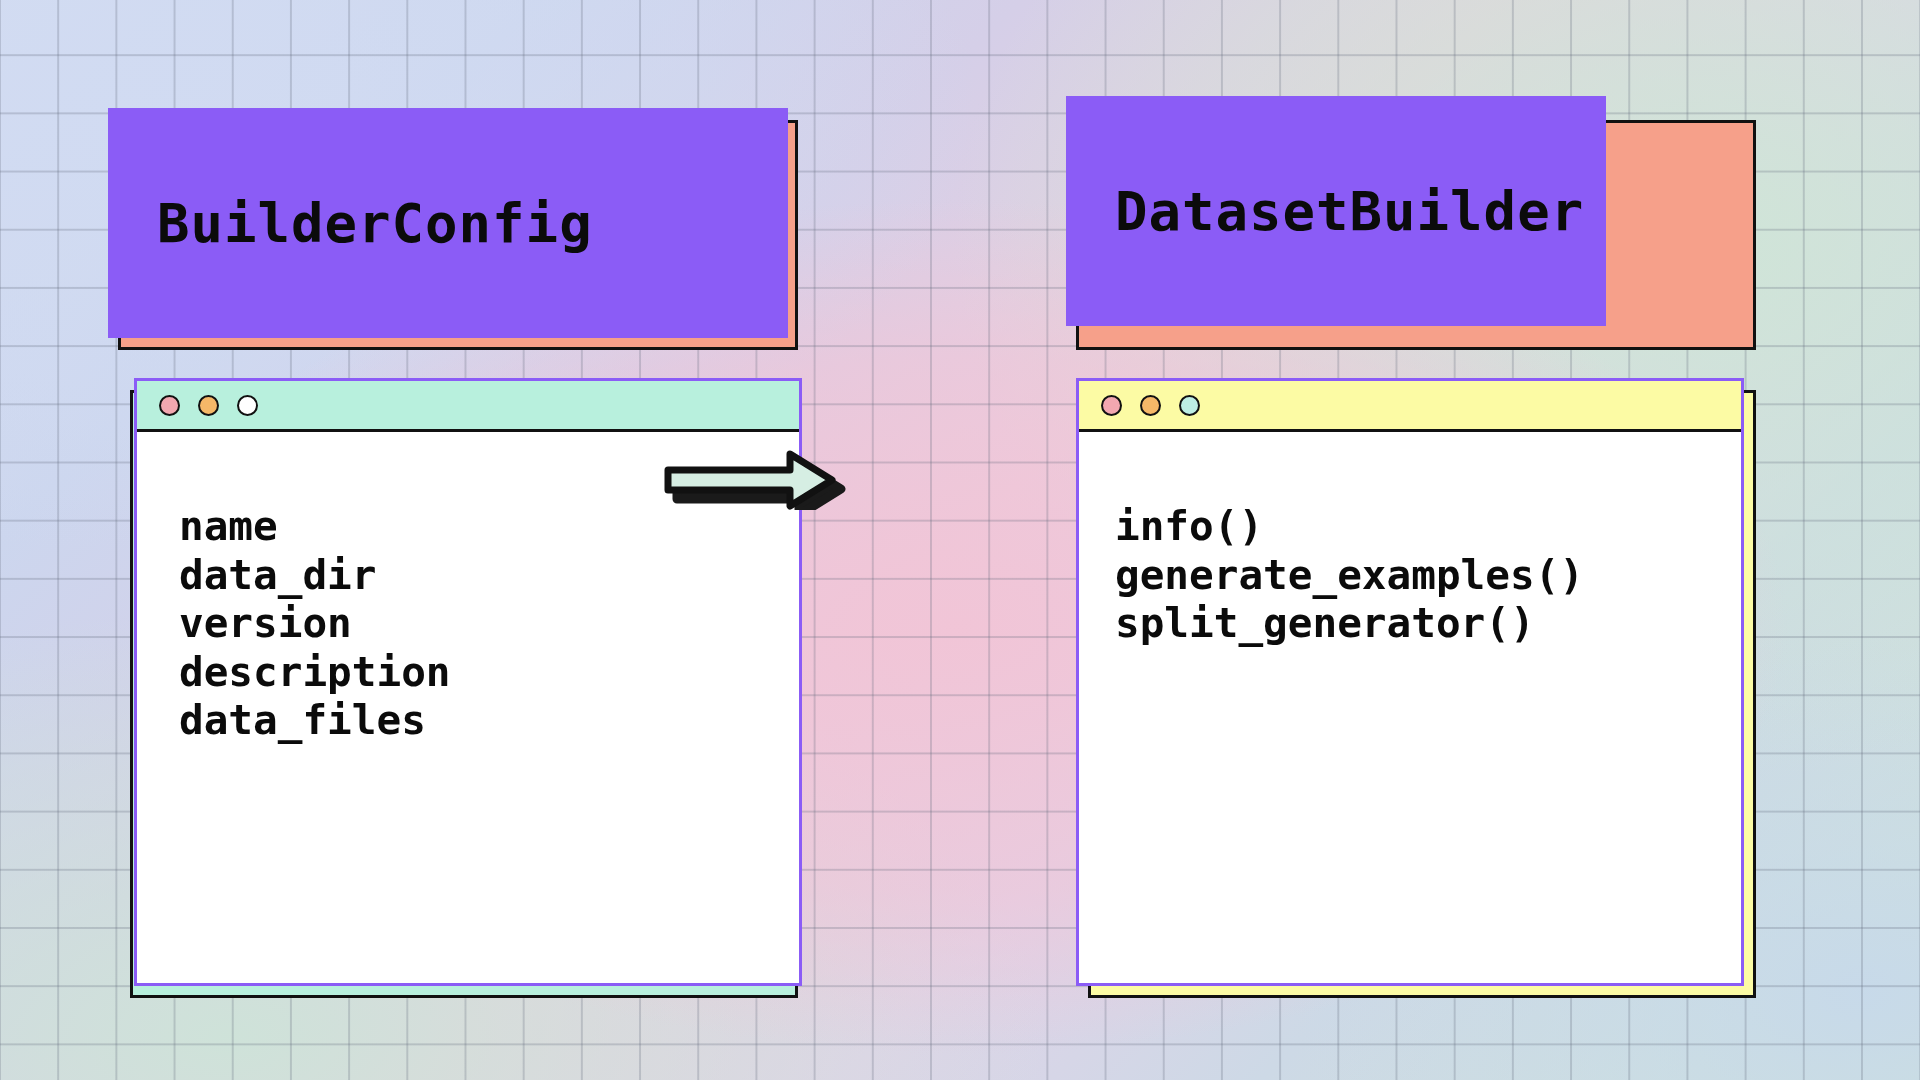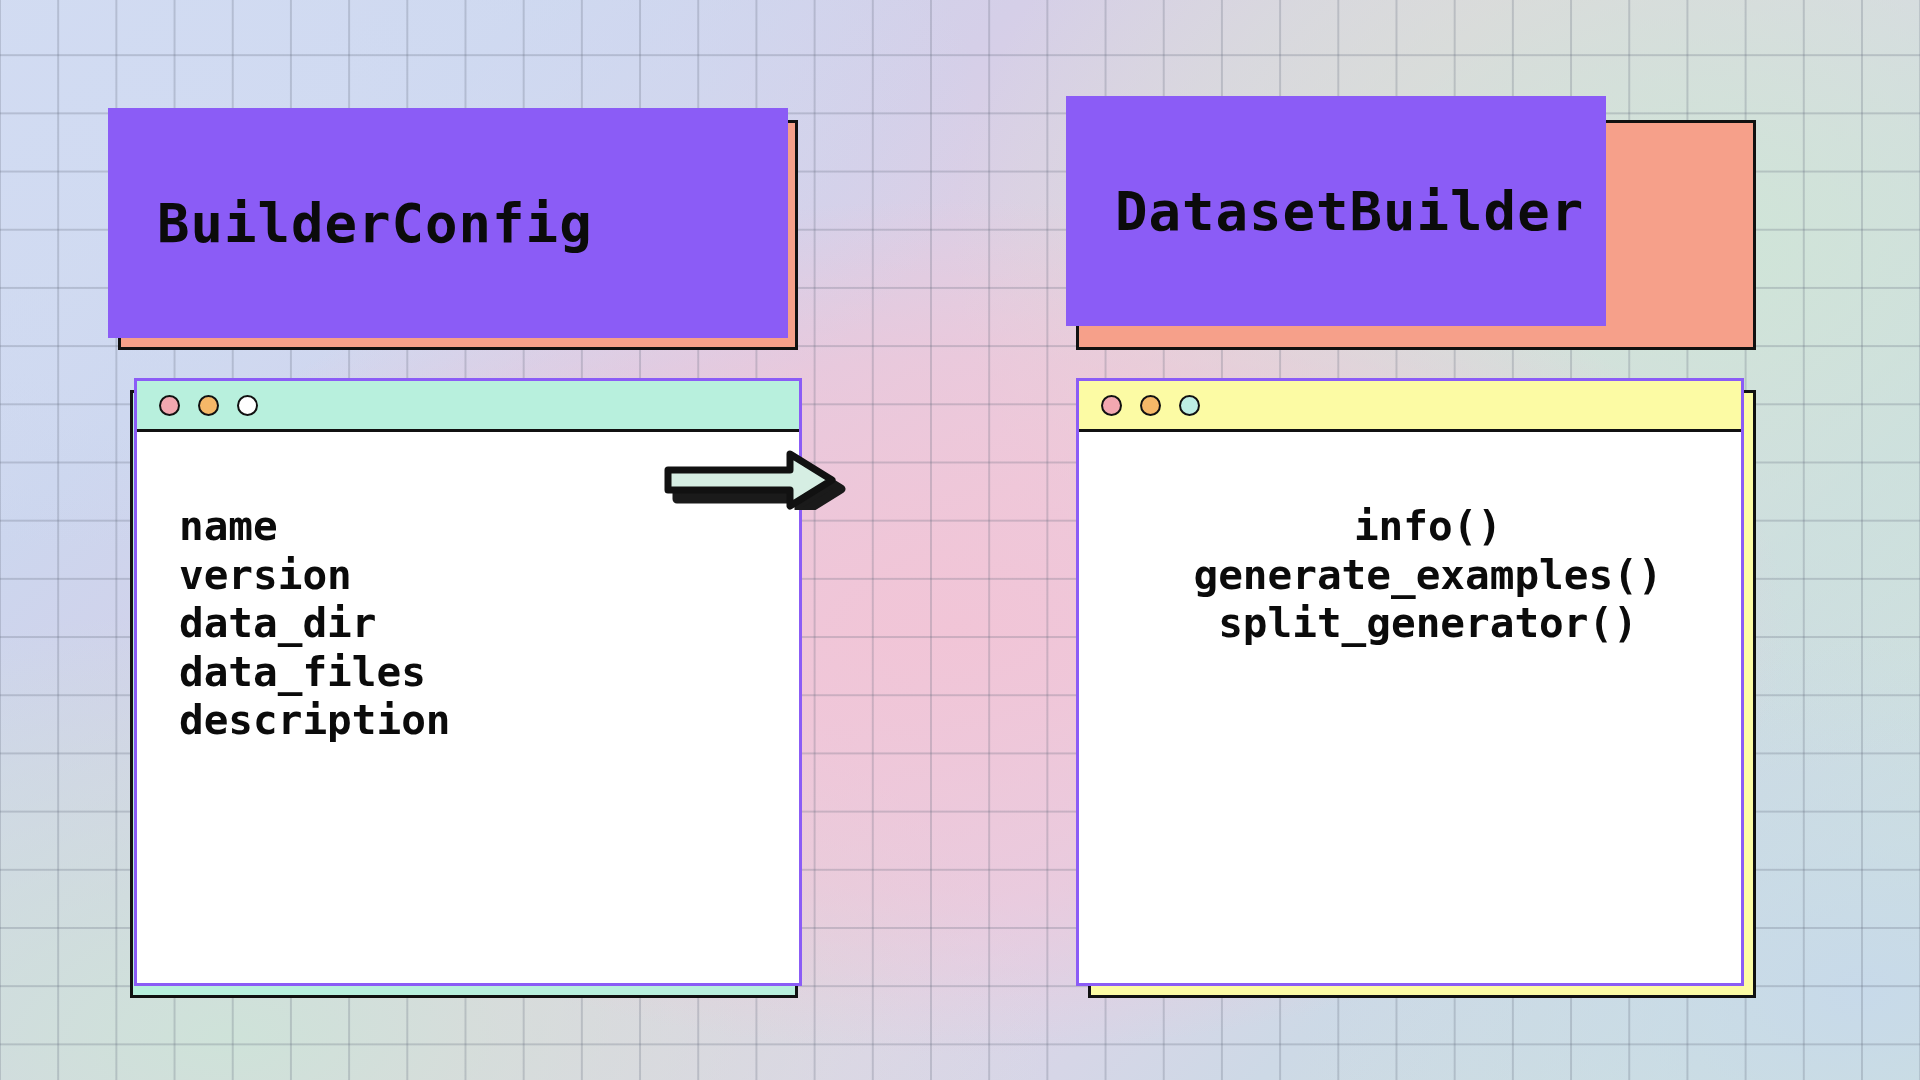--- a/index.html
+++ b/index.html
@@ -140,29 +140,29 @@
 
   <div class="card-shadow" style="left:130px; top:390px; width:668px; height:608px; background:#b8f0dd;"></div>
   <div class="card" style="left:118px; top:378px; width:668px; height:608px;margin-left:16px;">
     <div class="win-titlebar" style="background:#b8f0dd;">
       <span class="dot" style="background:#f2a7b0;"></span>
       <span class="dot" style="background:#f5b868;"></span>
       <span class="dot" style="background:#ffffff;"></span>
     </div>
     <div class="win-body">
       <div class="member">name</div>
+      <div class="member">data_dir</div>
       <div class="member">version</div>
-      <div class="member">data_dir</div>
+      <div class="member">description</div>
       <div class="member">data_files</div>
-      <div class="member">description</div>
     </div>
   </div>
 
   <div class="card-shadow" style="left:1088px; top:390px; width:668px; height:608px; background:#fcfba4;"></div>
-  <div class="card" style="left:1076px; top:378px; width:668px; height:608px;text-align:center;">
+  <div class="card" style="left:1076px; top:378px; width:668px; height:608px;">
     <div class="win-titlebar" style="background:#fcfba4;">
       <span class="dot" style="background:#f2a7b0;"></span>
       <span class="dot" style="background:#f5b868;"></span>
       <span class="dot" style="background:#bdeee4;"></span>
     </div>
     <div class="win-body" style="padding-left:36px;">
       <div class="member">info()</div>
       <div class="member">generate_examples()</div>
       <div class="member">split_generator()</div>
     </div>

